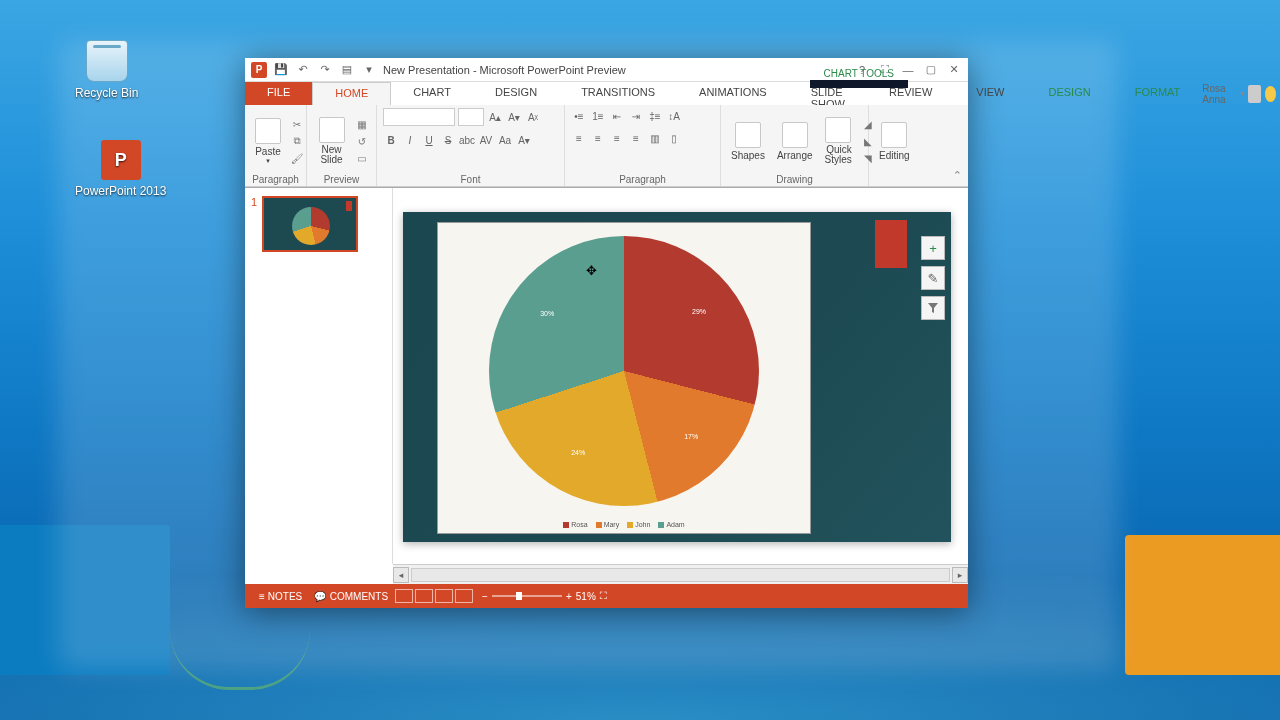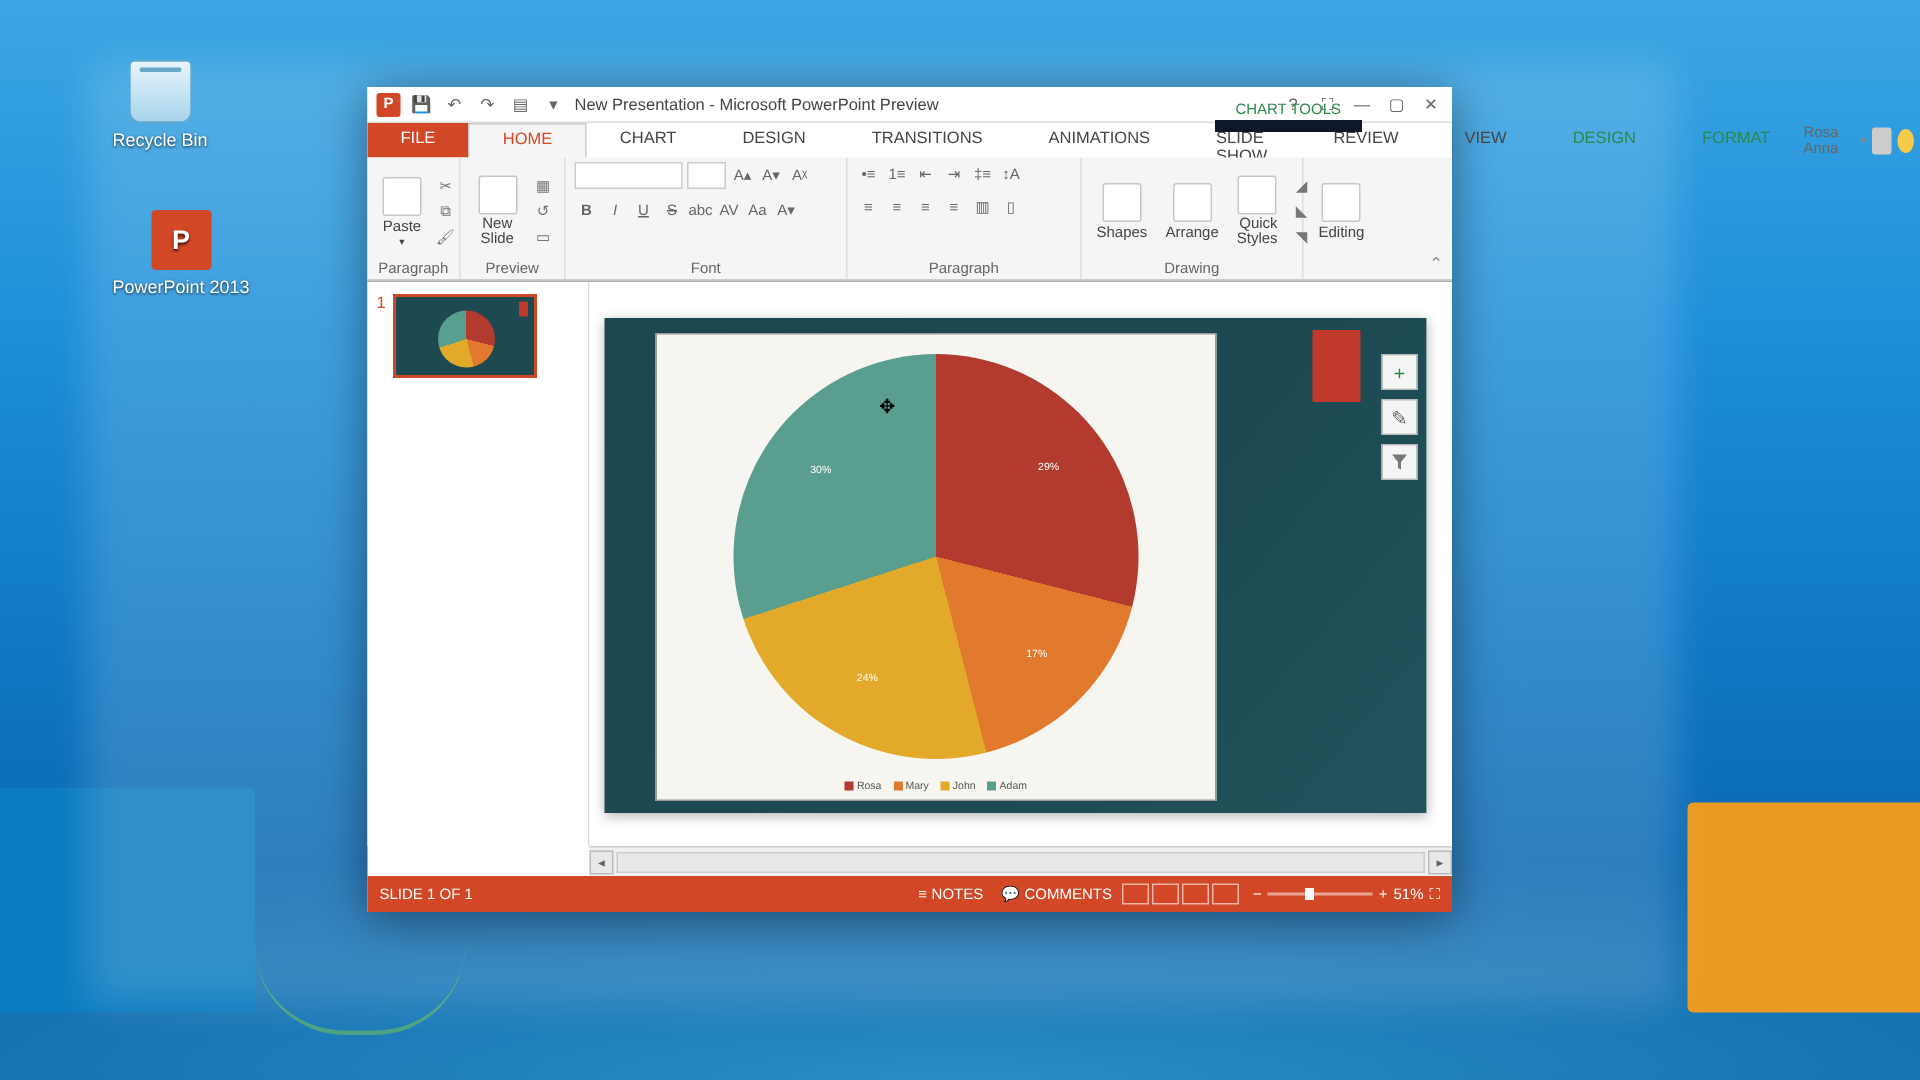--- a/index.html
+++ b/index.html
@@ -349,21 +349,20 @@
     </div>
 
     <div class="hscroll">
       <div class="arrow">◂</div>
       <div class="track"></div>
       <div class="arrow">▸</div>
     </div>
   </div>
 
   <div class="statusbar">
-    <div class="left">SLIDE 1 OF 1</div>
     <div class="btn">≡ <span>NOTES</span></div>
     <div class="btn">💬 <span>COMMENTS</span></div>
     <div class="view"></div>
     <div class="view"></div>
     <div class="view"></div>
     <div class="view"></div>
     <div class="zoom">
       <span>−</span>
       <div class="ztrack">
           <div class="zthumb"></div>

